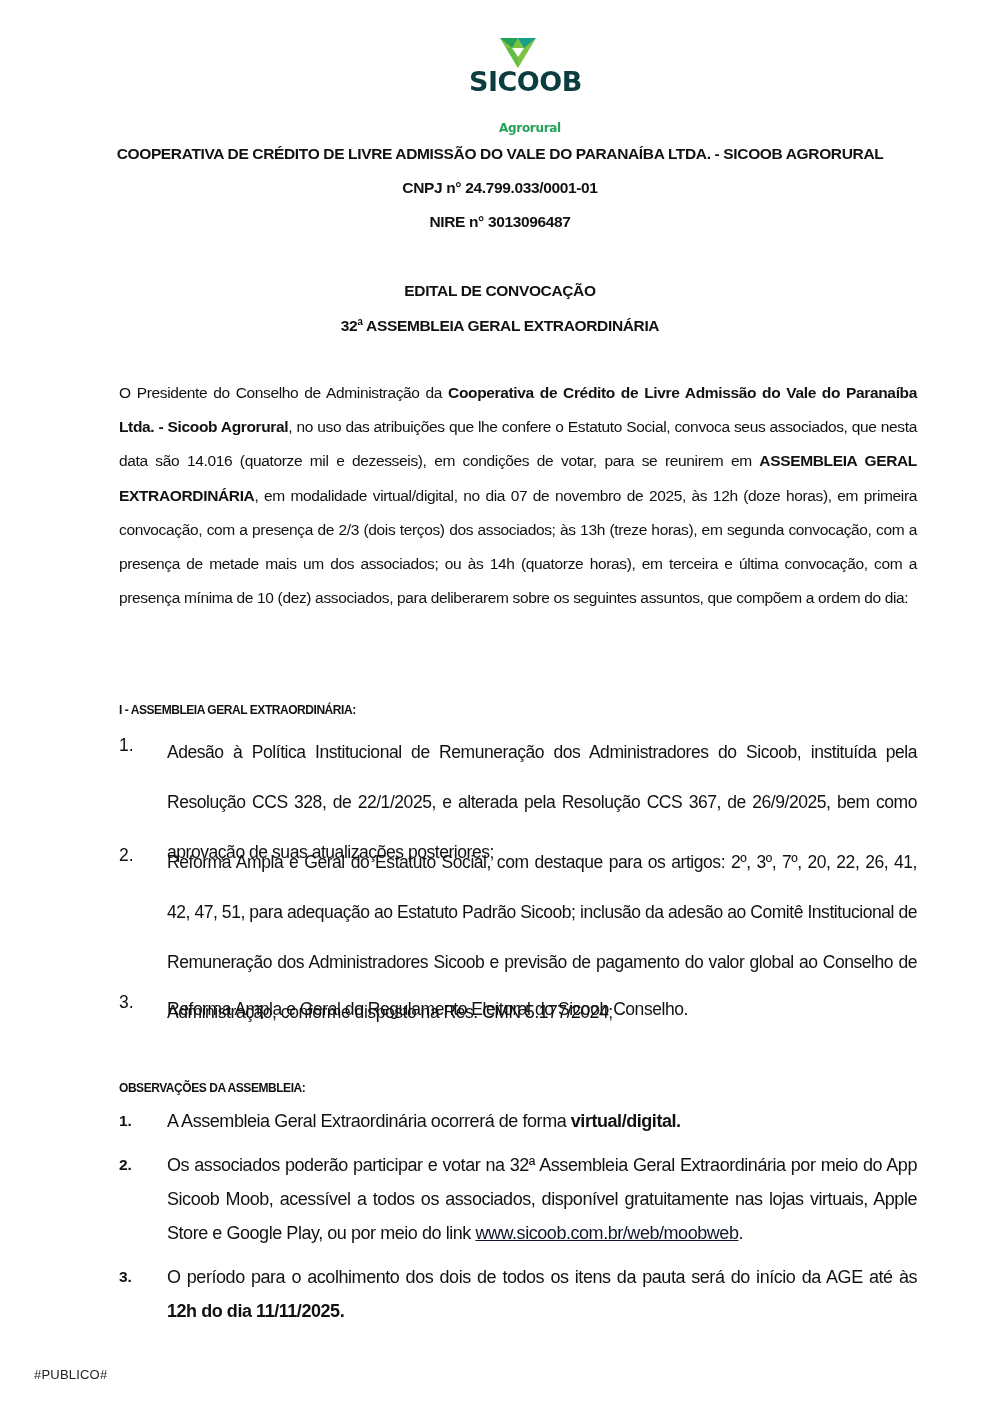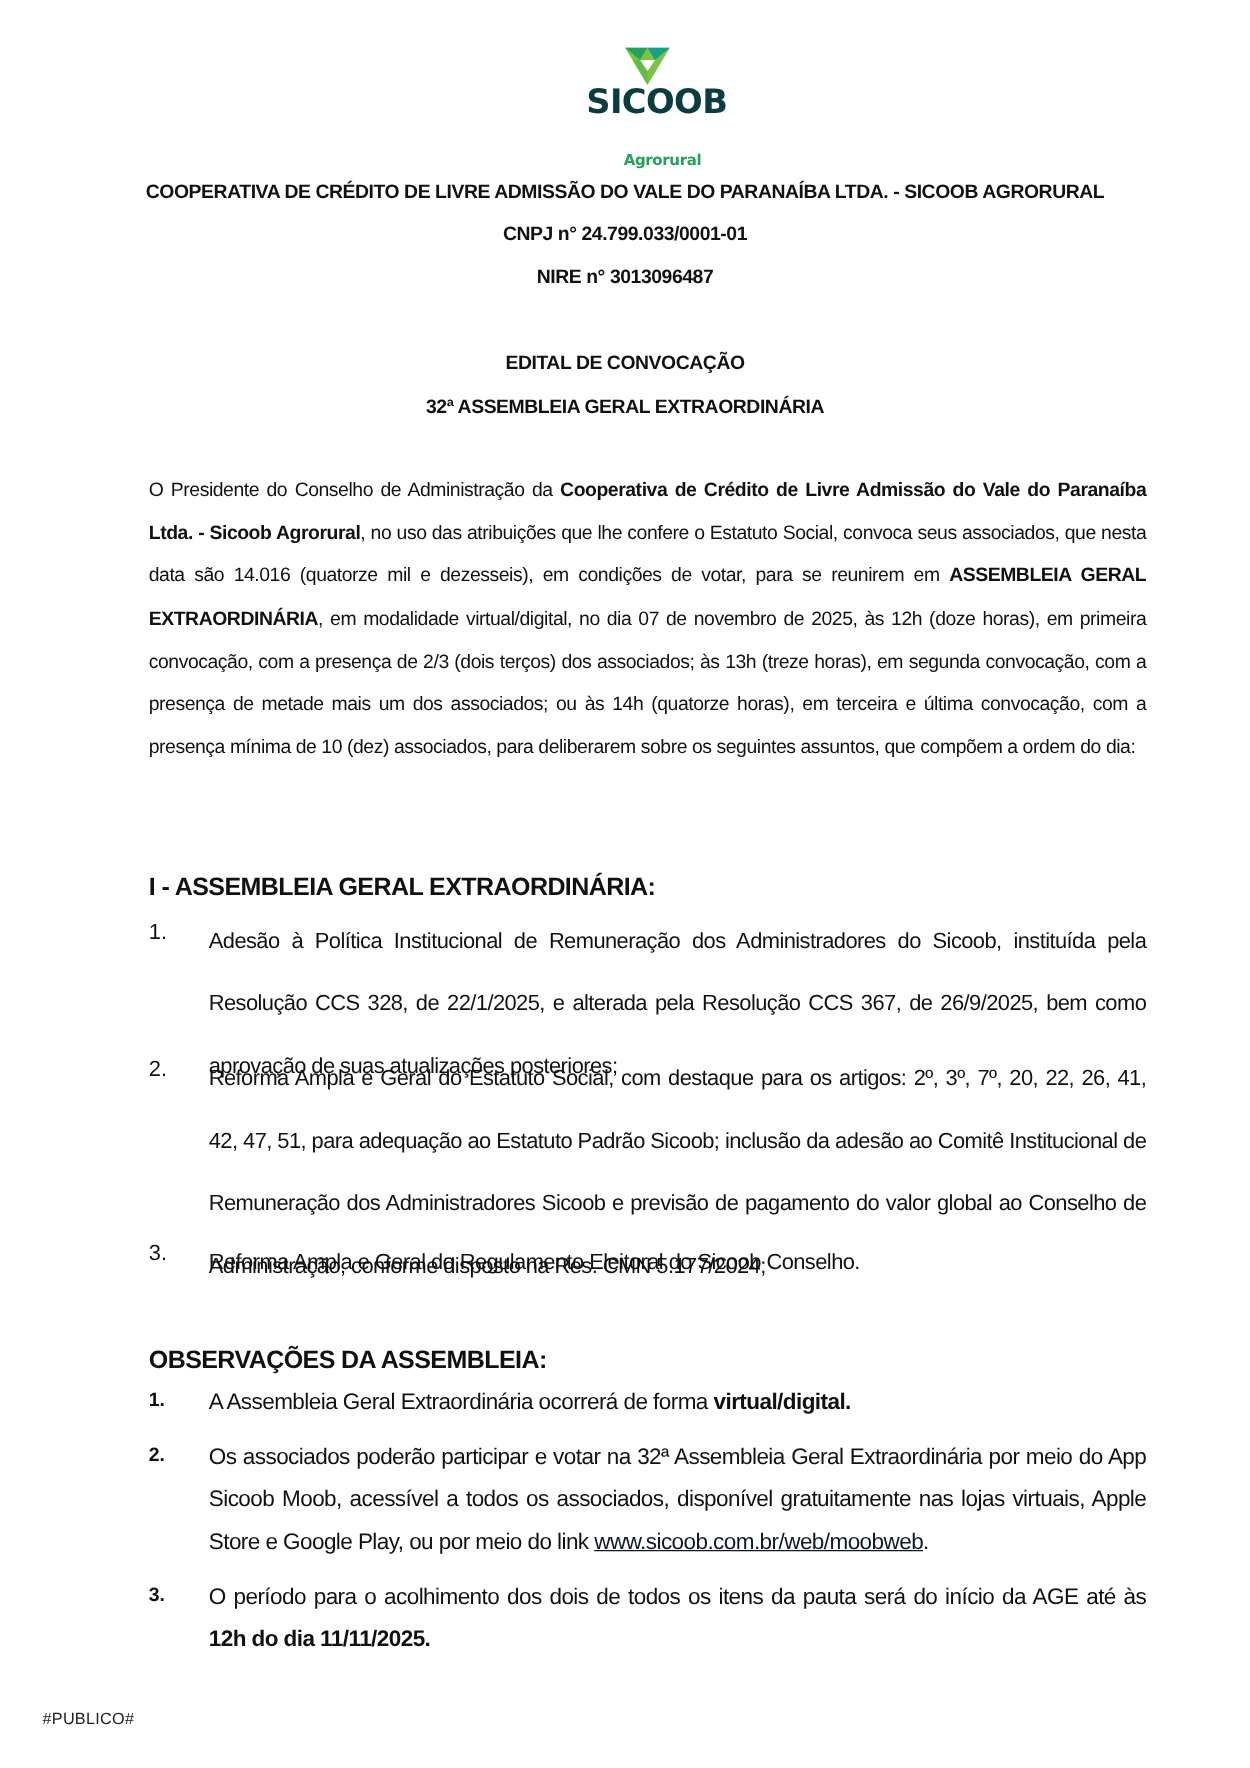--- a/index.html
+++ b/index.html
@@ -22,21 +22,21 @@
   .center-line {
     position: absolute; left: 0; width: 1000px; text-align: center;
     font-weight: bold; font-size: 15.5px; line-height: 20px; letter-spacing: -0.35px;
   }
   .para {
     position: absolute; left: 119px; width: 798px; font-size: 15.5px;
     line-height: 34.2px; text-align: justify; letter-spacing: -0.35px;
   }
   .para b { font-weight: bold; }
   .section-title {
-    position: absolute; left: 119px; font-weight: bold; font-size: 20px;
+    position: absolute; left: 119px; font-weight: bold; font-size: 12px;
     line-height: 20px; letter-spacing: -0.45px;
   }
   .item {
     position: absolute; left: 119px; width: 798px;
   }
   .item .num {
     position: absolute; left: 0; top: 0; font-size: 17.5px; line-height: 36.5px;
   }
   .item .txt {
     position: absolute; left: 48px; width: 750px; font-size: 17.5px;

